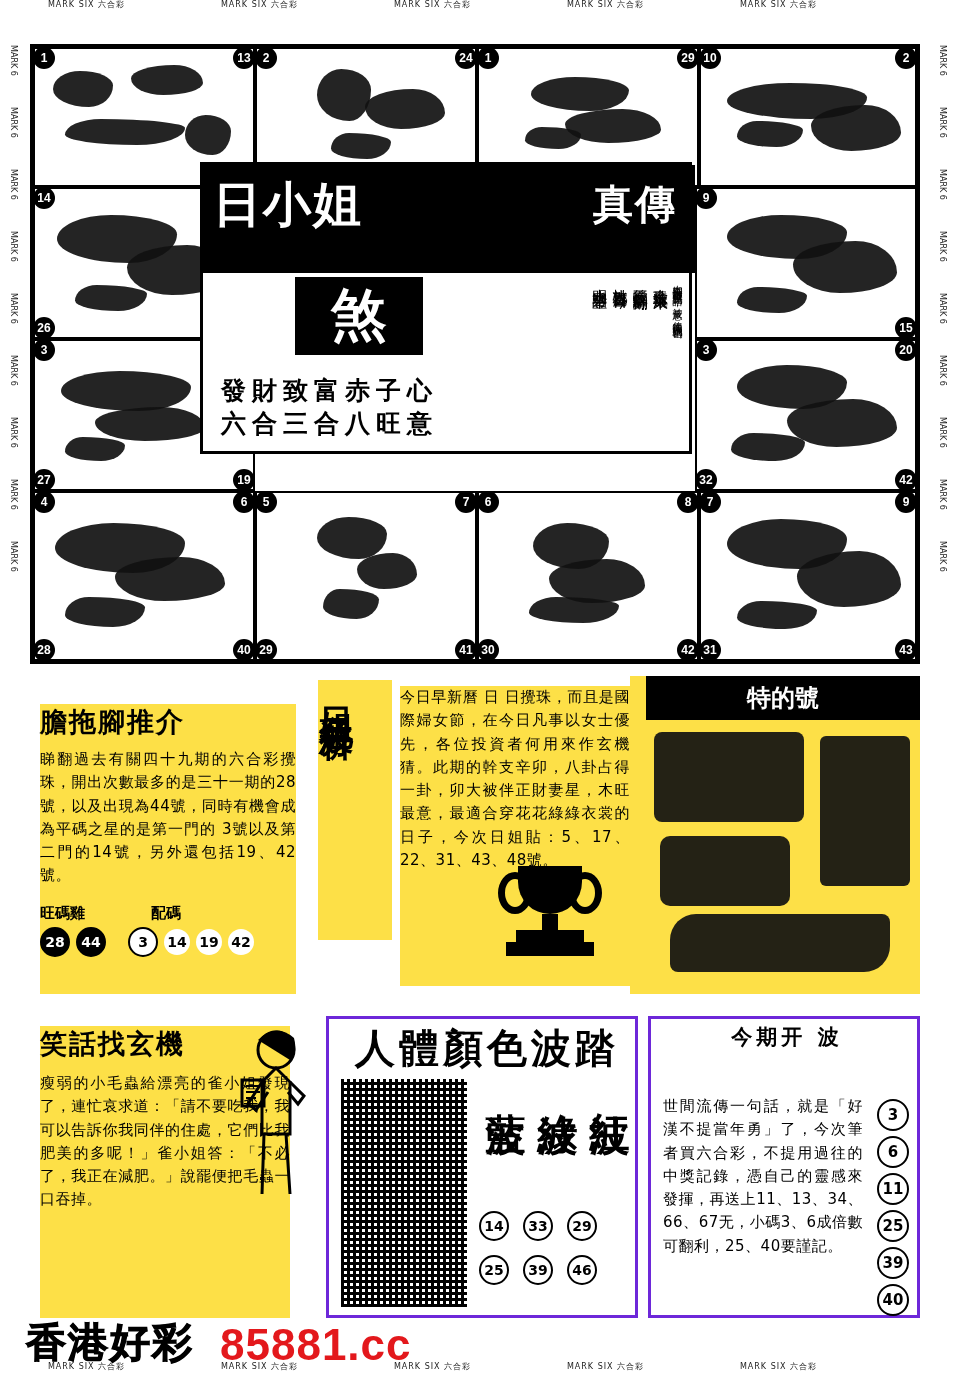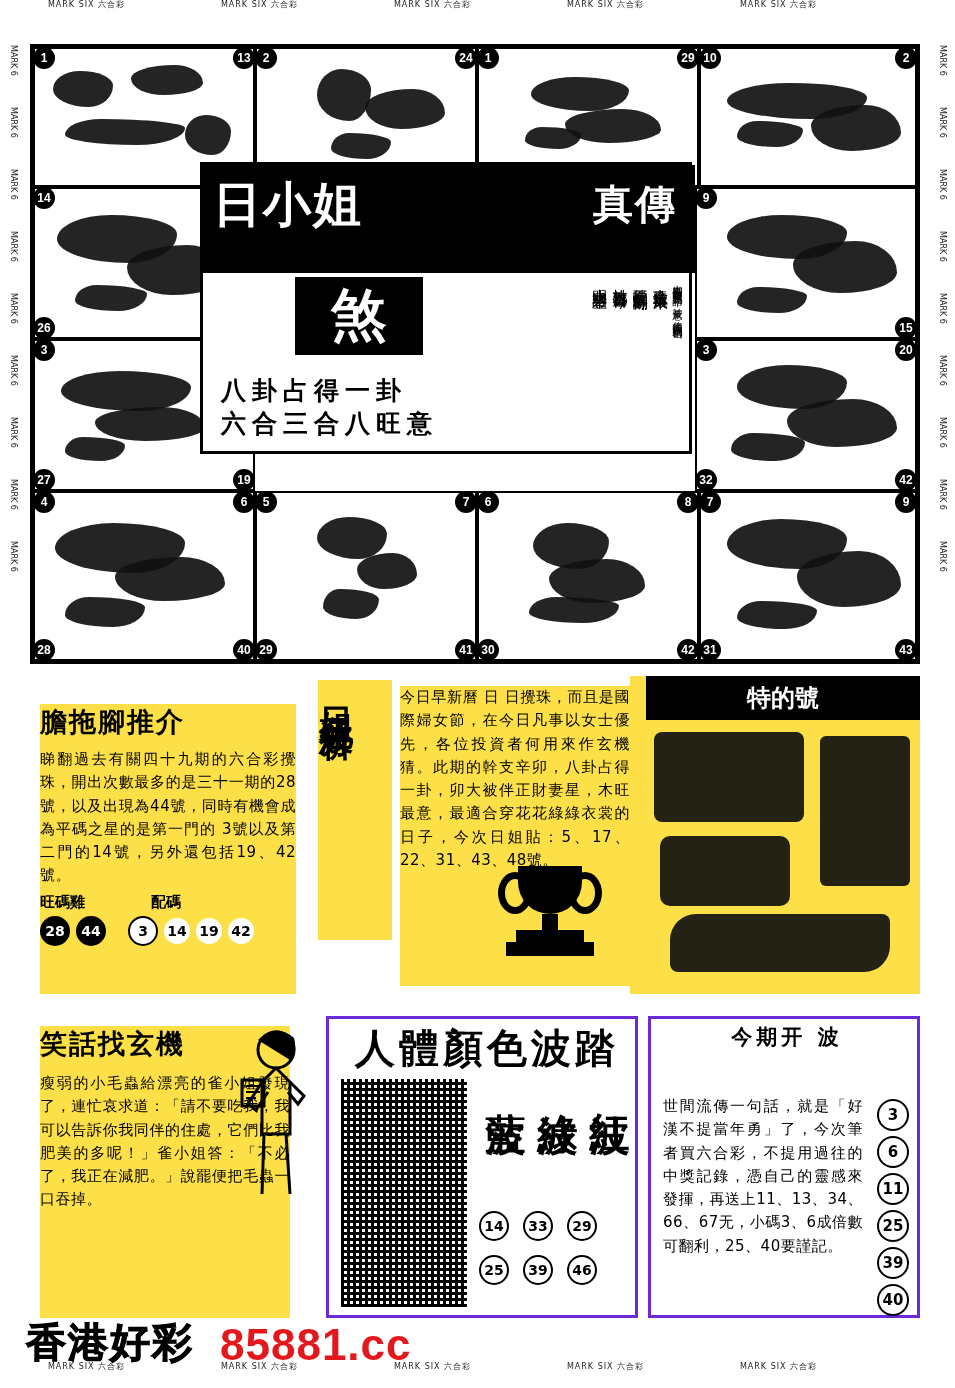--- a/index.html
+++ b/index.html
@@ -342,38 +342,38 @@
       <span class="num br">43</span>
     </div>
   </div>
 
   <div class="banner">
     <div class="banner-black"></div>
     <div class="banner-title cn">日小姐</div>
     <div class="banner-title-r cn">真傳</div>
     <div class="banner-sha cn">煞</div>
     <div class="banner-couplet cn">
-      <div>八卦占得一卦</div>
+      <div>發財致富赤子心</div>
       <div>六合三合八旺意</div>
     </div>
     <div class="banner-verse cn">
       <div class="vcol small">本期特別本數種中重點碼語，被蒙意，使從圖中找到密碼。</div>
       <div class="vcol">金珠玉粒滾滾來</div>
       <div class="vcol">後院五蝠翩翩舞</div>
       <div class="vcol">桃熟賀春喜今日</div>
       <div class="vcol">山明水秀話豐平</div>
     </div>
   </div>
 
   <div class="mid">
 
     <div class="box" style="left:10px;top:28px;width:256px;height:290px;">
       <div class="hdr-brush cn">膽拖腳推介</div>
       <div class="para cn" style="margin-top:8px;">睇翻過去有關四十九期的六合彩攪珠，開出次數最多的是三十一期的28號，以及出現為44號，同時有機會成為平碼之星的是第一門的 3號以及第二門的14號，另外還包括19、42號。</div>
-      <div style="display:flex;gap:66px;margin-top:5px;">
+      <div style="display:flex;gap:66px;margin-top:16px;">
         <div class="plain cn">旺碼雞</div>
         <div class="plain cn">配碼</div>
       </div>
       <div style="display:flex;gap:22px;">
         <div class="ballrow">
           <span class="ball filled">28</span>
           <span class="ball filled">44</span>
         </div>
         <div class="ballrow">
           <span class="ball">3</span>

